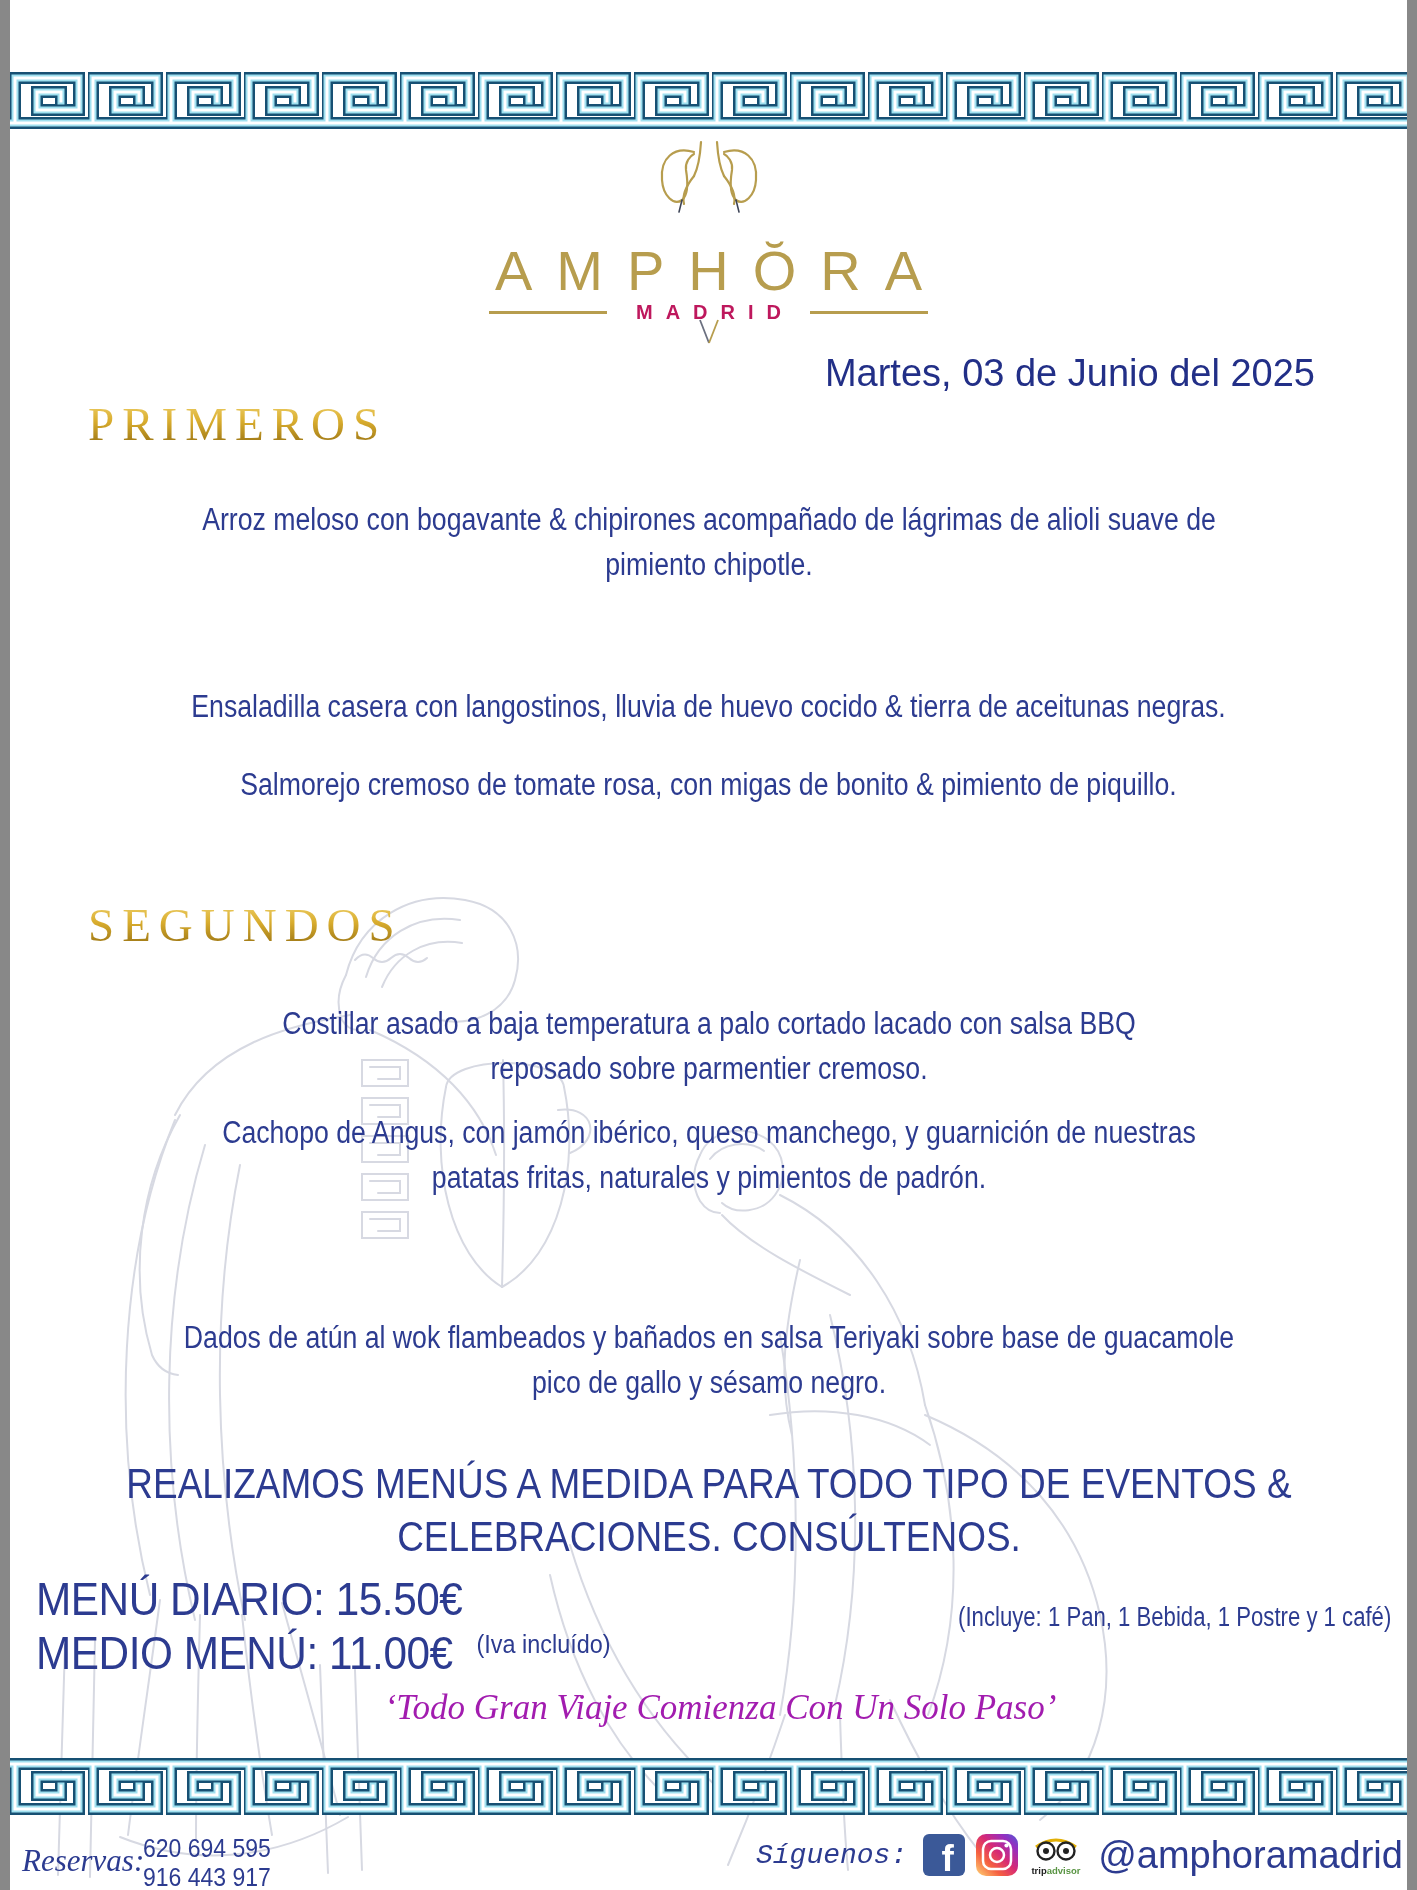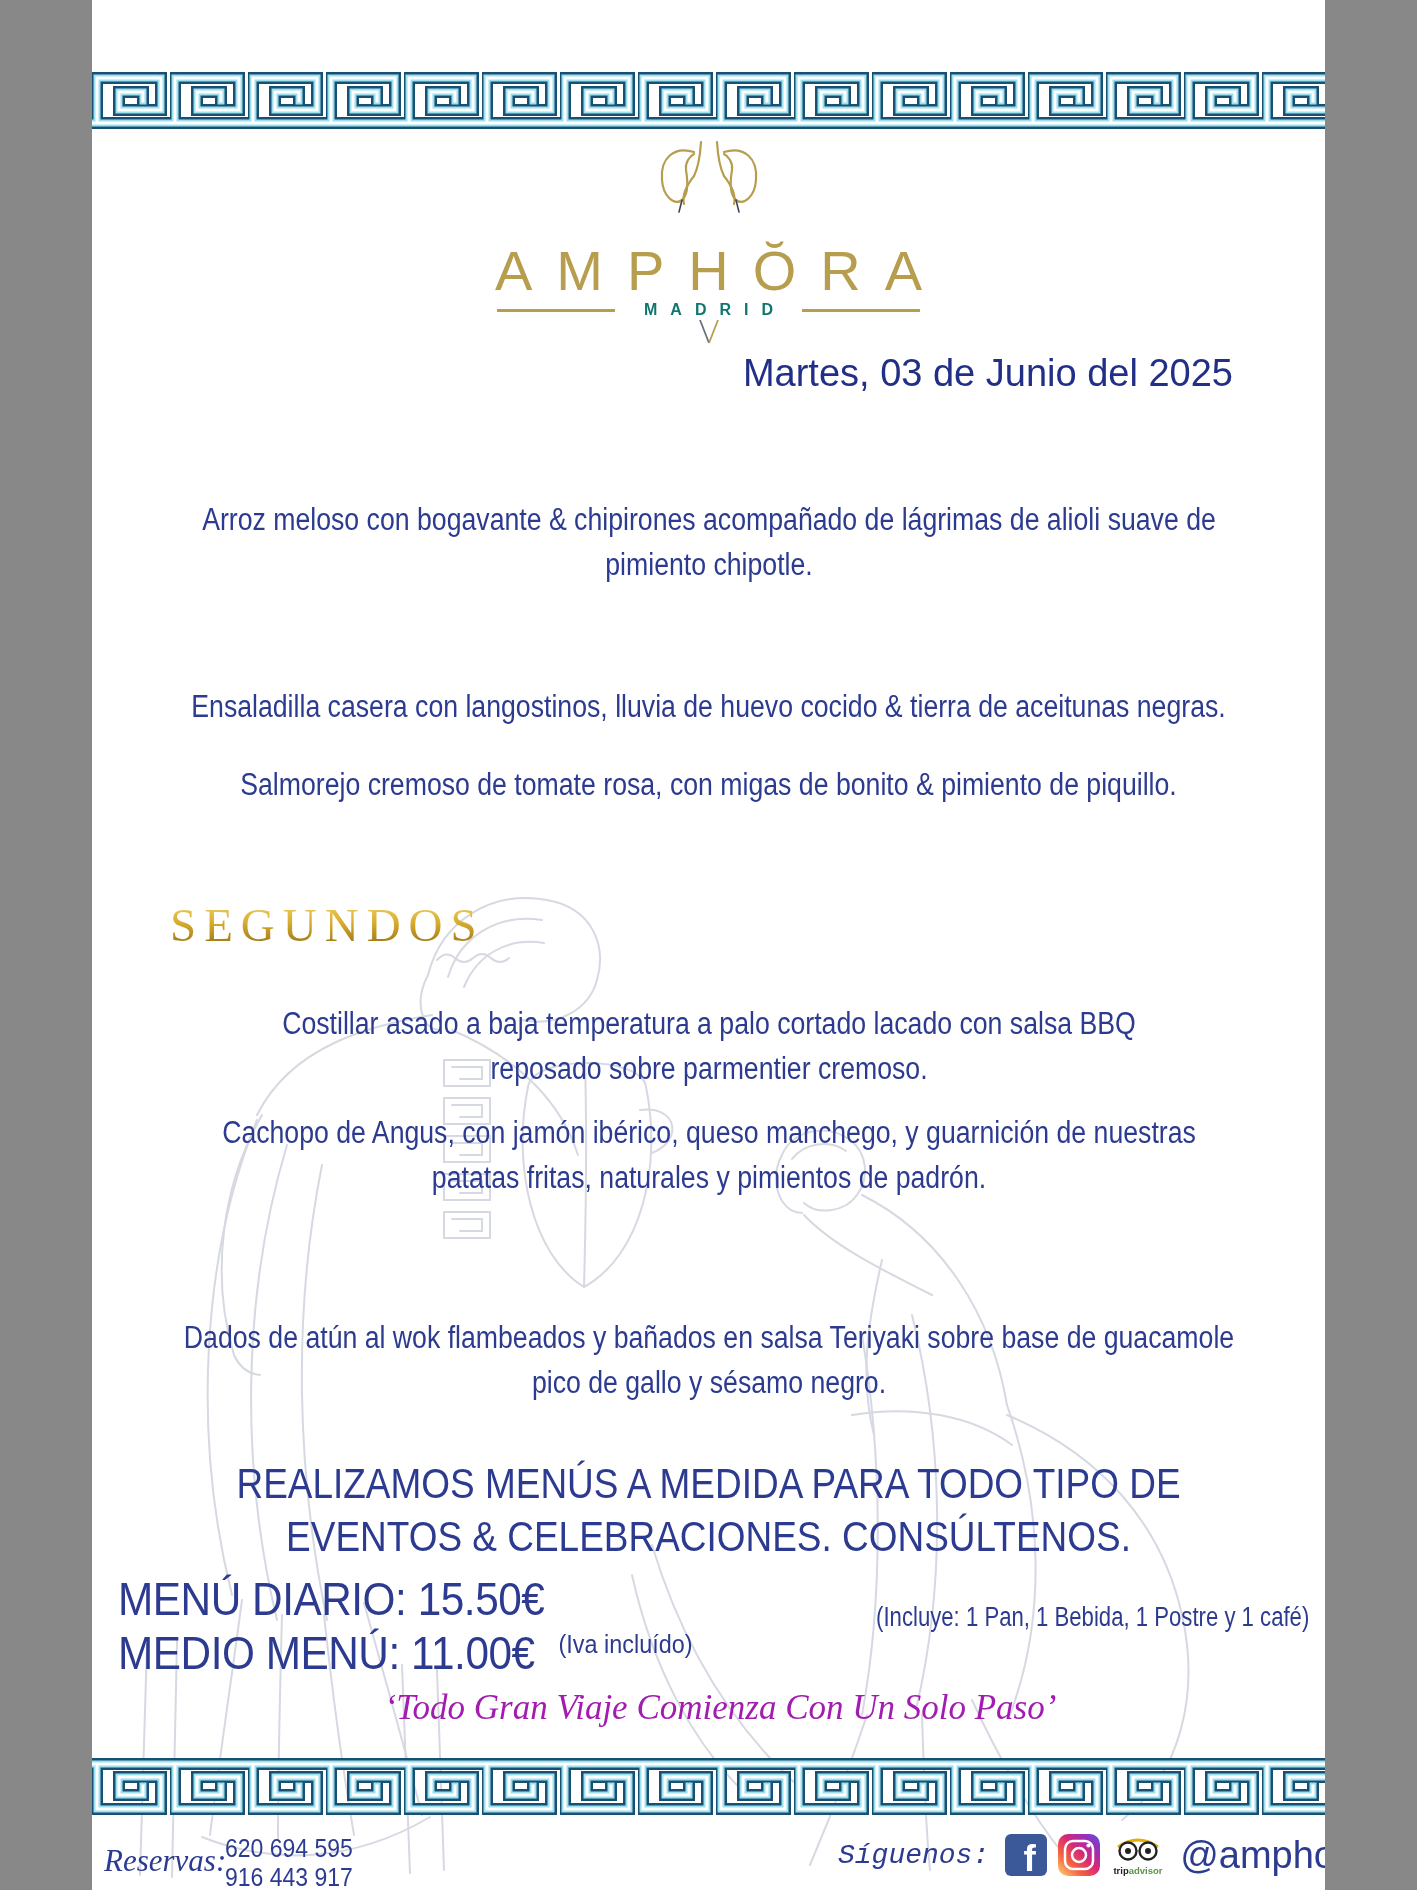--- a/index.html
+++ b/index.html
@@ -1,17 +1,17 @@
 <!DOCTYPE html>
 <html><head>
 <meta charset="utf-8">
 <style>
   html,body { margin:0; padding:0; background:#888; }
   #page {
-    position:relative; width:1233px; height:1890px; margin:0 auto;
+    position:relative; width:1397px; height:1890px; margin:0 auto;
     background:#ffffff; overflow:hidden;
     font-family:"Liberation Sans", sans-serif;
   }
   
   .band { position:absolute; left:0; width:1417px; height:64px; }
   .band.top { top:66px; }
   .band.bottom { top:1757px; transform:scaleY(-1); }
   
   .watermark { position:absolute; left:0; top:715px; width:1417px; height:1175px; pointer-events:none; }
   .watermark path, .watermark rect { fill:none; stroke:#d7d9e2; stroke-width:2; stroke-linecap:round; }
@@ -21,21 +21,21 @@
     position:absolute; top:238px; left:0; width:100%; text-align:center;
     font-size:56px; letter-spacing:24px; padding-left:24px; box-sizing:border-box;
     color:#b79d4e; font-weight:normal;
   }
   .brand-city-row {
     position:absolute; top:301px; left:0; width:100%;
     display:flex; justify-content:center; align-items:center; gap:16px;
   }
   .brand-city-row .rule { width:118px; height:3px; background:#b79d4e; }
   .brand-city {
-    font-size:16px; letter-spacing:13px; padding-left:13px; color:#0f766e; font-weight:bold;
+    font-size:20px; letter-spacing:13px; padding-left:13px; color:#be185d; font-weight:bold;
   }
   .amphora-foot { position:absolute; top:318px; left:50%; transform:translateX(-50%); }
   
   .menu-date {
     position:absolute; top:352px; right:92px;
     font-size:38px; color:#222f87;
   }
   
   .section-title {
     position:absolute; left:78px;
@@ -205,20 +205,21 @@
     <div class="brand-city">MADRID</div>
     <div class="rule"></div>
   </div>
   <svg class="amphora-foot" width="26" height="28" viewBox="0 0 26 28">
     <path d="M4,2 L13,25" fill="none" stroke="#6b7080" stroke-width="1.8"></path>
     <path d="M13,25 L22,2" fill="none" stroke="#b79d4e" stroke-width="1.8"></path>
   </svg>
 
   <div class="menu-date">Martes, 03 de Junio del 2025</div>
 
+  <div id="primeros-title" class="section-title">PRIMEROS</div>
   <div id="dish-p1" class="dish">
       <span>Arroz meloso con bogavante &amp; chipirones acompañado de lágrimas de alioli suave de pimiento chipotle.</span>
     </div>
   <div id="dish-p3" class="dish">
       <span>Ensaladilla casera con langostinos, lluvia de huevo cocido &amp; tierra de aceitunas negras.</span>
     </div>
   <div id="dish-p4" class="dish">
       <span>Salmorejo cremoso de tomate rosa, con migas de bonito &amp; pimiento de piquillo.</span>
     </div>
 

